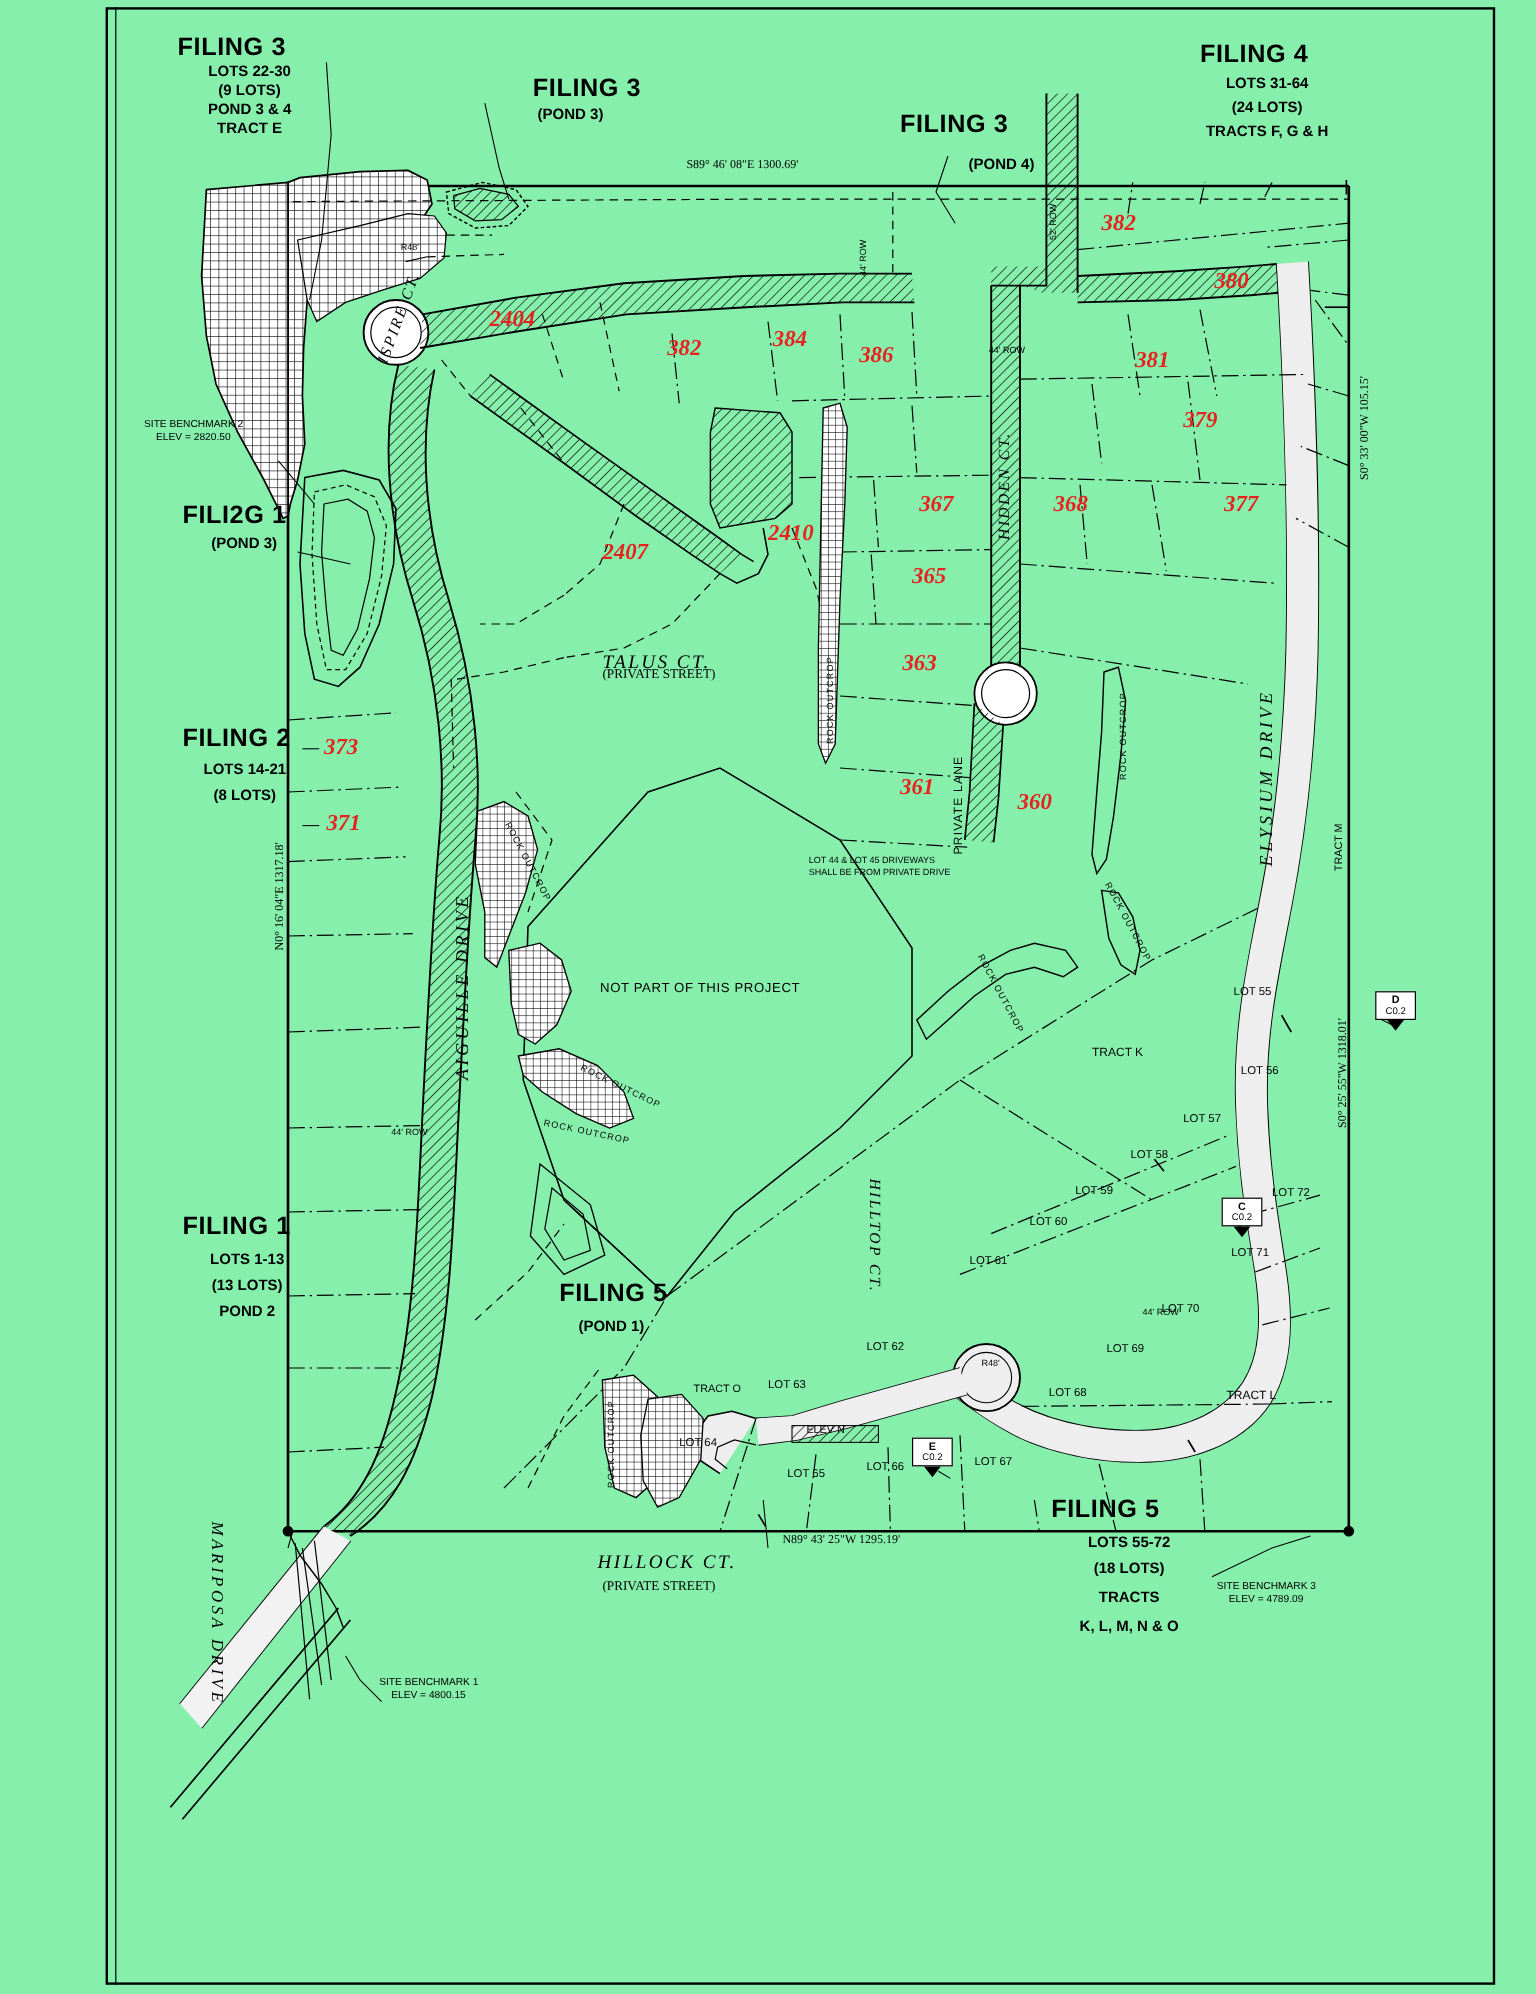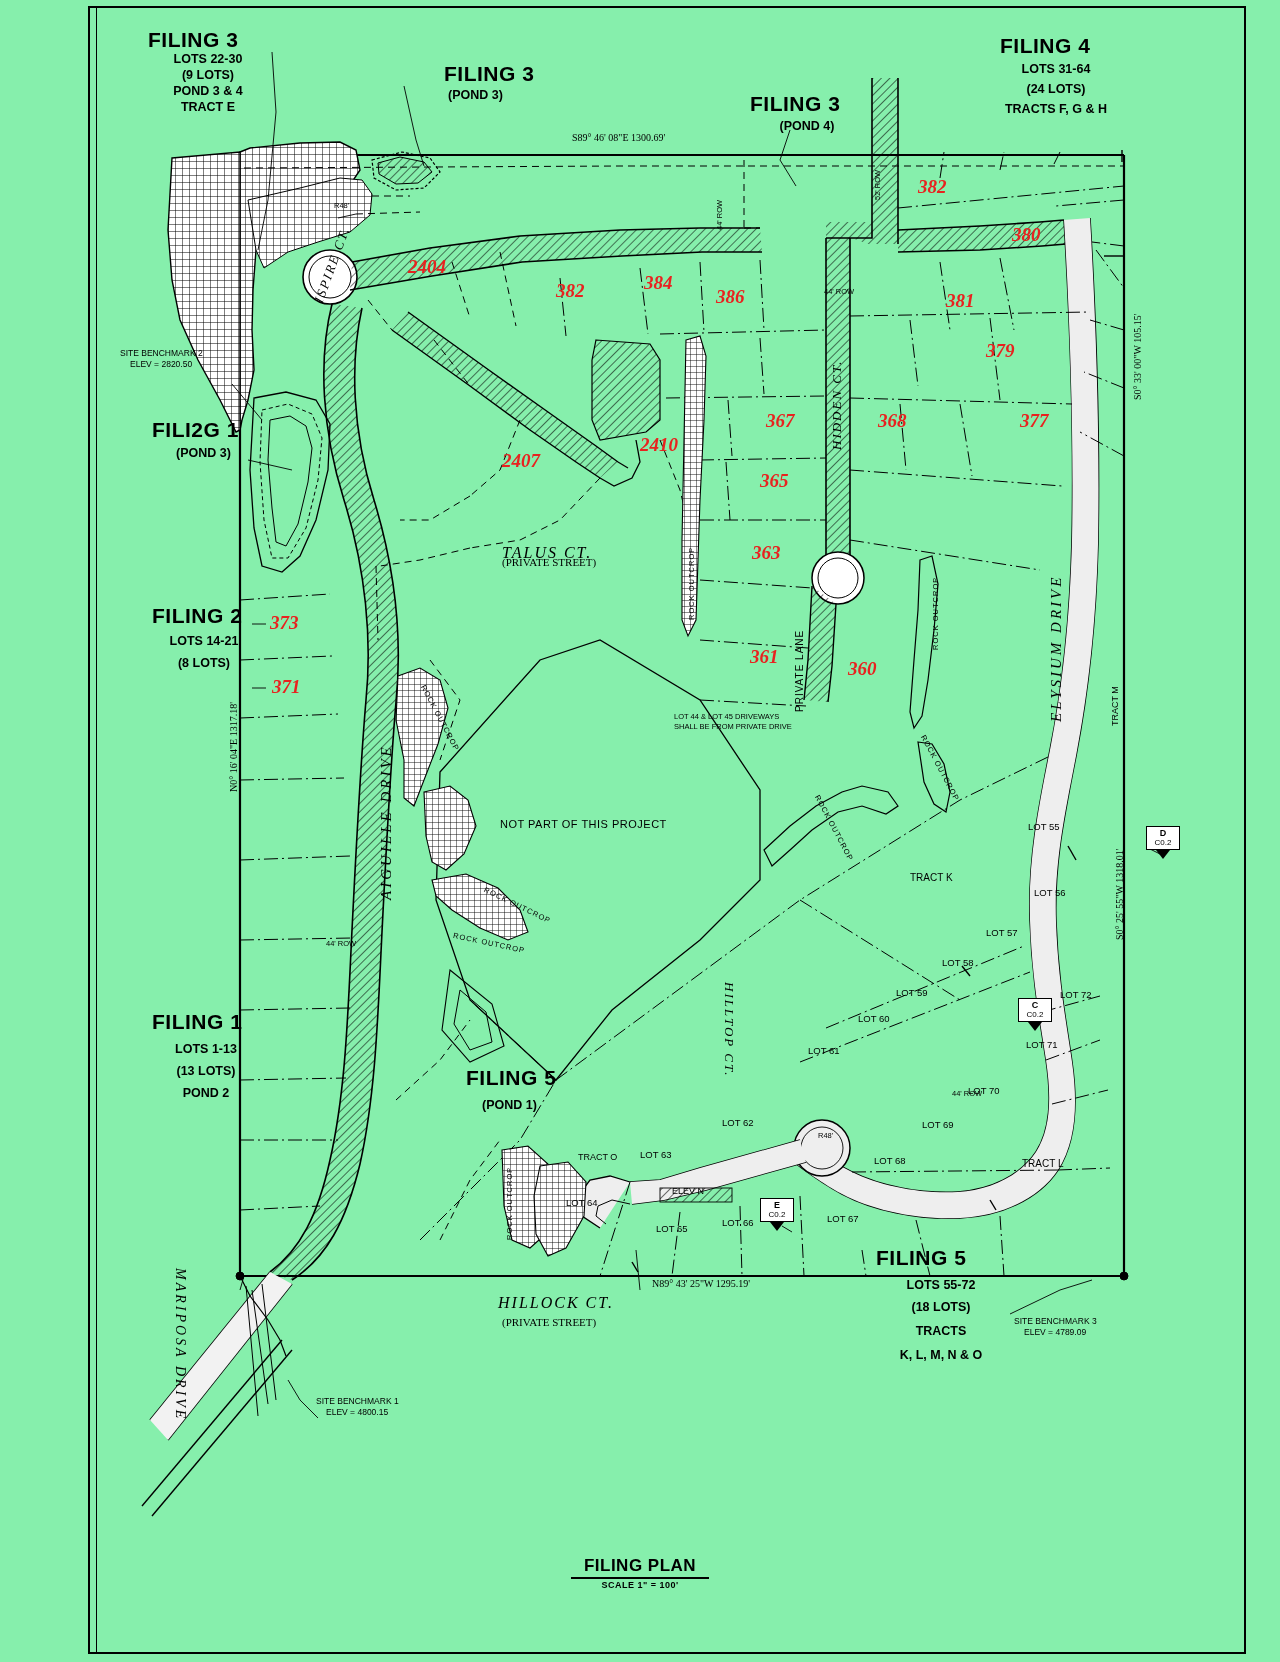--- a/index.html
+++ b/index.html
@@ -427,21 +427,21 @@
   <div class="lbl filing-title" style="left:148px; top:28px;">FILING 3</div>
   <div class="lbl filing-sub" style="left:148px; top:52px; width:120px;">LOTS 22-30</div>
   <div class="lbl filing-sub" style="left:148px; top:68px; width:120px;">(9 LOTS)</div>
   <div class="lbl filing-sub" style="left:148px; top:84px; width:120px;">POND 3 &amp; 4</div>
   <div class="lbl filing-sub" style="left:148px; top:100px; width:120px;">TRACT E</div>
 
   <div class="lbl filing-title" style="left:444px; top:62px;">FILING 3</div>
   <div class="lbl filing-sub" style="left:448px; top:88px; width:110px; text-align:left;">(POND 3)</div>
 
   <div class="lbl filing-title" style="left:750px; top:92px;">FILING 3</div>
-  <div class="lbl filing-sub" style="left:752px; top:119px; width:110px; text-align:center;">(POND 4)</div>
+  <div class="lbl filing-sub" style="left:752px; top:130px; width:110px; text-align:right;">(POND 4)</div>
 
   <div class="lbl filing-title" style="left:1000px; top:34px;">FILING 4</div>
   <div class="lbl filing-sub" style="left:988px; top:62px; width:136px;">LOTS 31-64</div>
   <div class="lbl filing-sub" style="left:988px; top:82px; width:136px;">(24 LOTS)</div>
   <div class="lbl filing-sub" style="left:988px; top:102px; width:136px;">TRACTS F, G &amp; H</div>
 
   <div class="lbl filing-title" style="left:152px; top:418px;">FILI2G 1</div>
   <div class="lbl filing-sub" style="left:176px; top:446px;">(POND 3)</div>
 
   <div class="lbl filing-title" style="left:152px; top:604px;">FILING 2</div>
@@ -544,21 +544,21 @@
   <div class="lbl lotlabel" style="left:986px; top:928px;">LOT 57</div>
   <div class="lbl lotlabel" style="left:942px; top:958px;">LOT 58</div>
   <div class="lbl lotlabel" style="left:896px; top:988px;">LOT 59</div>
   <div class="lbl lotlabel" style="left:858px; top:1014px;">LOT 60</div>
   <div class="lbl lotlabel" style="left:808px; top:1046px;">LOT 61</div>
   <div class="lbl lotlabel" style="left:722px; top:1118px;">LOT 62</div>
   <div class="lbl lotlabel" style="left:640px; top:1150px;">LOT 63</div>
   <div class="lbl lotlabel" style="left:566px; top:1198px;">LOT 64</div>
   <div class="lbl lotlabel" style="left:656px; top:1224px;">LOT 65</div>
   <div class="lbl lotlabel" style="left:722px; top:1218px;">LOT 66</div>
-  <div class="lbl lotlabel" style="left:812px; top:1214px;margin-left:15px;">LOT 67</div>
+  <div class="lbl lotlabel" style="left:812px; top:1214px;">LOT 67</div>
   <div class="lbl lotlabel" style="left:874px; top:1156px;">LOT 68</div>
   <div class="lbl lotlabel" style="left:922px; top:1120px;">LOT 69</div>
   <div class="lbl lotlabel" style="left:968px; top:1086px;">LOT 70</div>
   <div class="lbl lotlabel" style="left:1026px; top:1040px;">LOT 71</div>
   <div class="lbl lotlabel" style="left:1060px; top:990px;">LOT 72</div>
 
   <div class="lbl tract" style="left:910px; top:872px;">TRACT K</div>
   <div class="lbl tract" style="left:1022px; top:1158px;">TRACT L</div>
   <div class="lbl tract rot90" style="left:1110px; top:726px; font-size:9px;">TRACT M</div>
   <div class="lbl tract" style="left:672px; top:1186px; font-size:9px;">ELEV N</div>
@@ -579,19 +579,14 @@
     <div class="tri"></div>
   </div>
   <div class="marker" style="left:760px; top:1198px;">
     <div class="box">
       <div class="b1">E</div>
       <div>C0.2</div>
     </div>
     <div class="tri"></div>
   </div>
 
-  <div class="titleblock" style="top:1556px;">
-    <div class="t1">FILING PLAN</div>
-    <div class="rule"></div>
-    <div class="t2">SCALE 1" = 100'</div>
-  </div>
 
 </div>
 
 </body></html>

